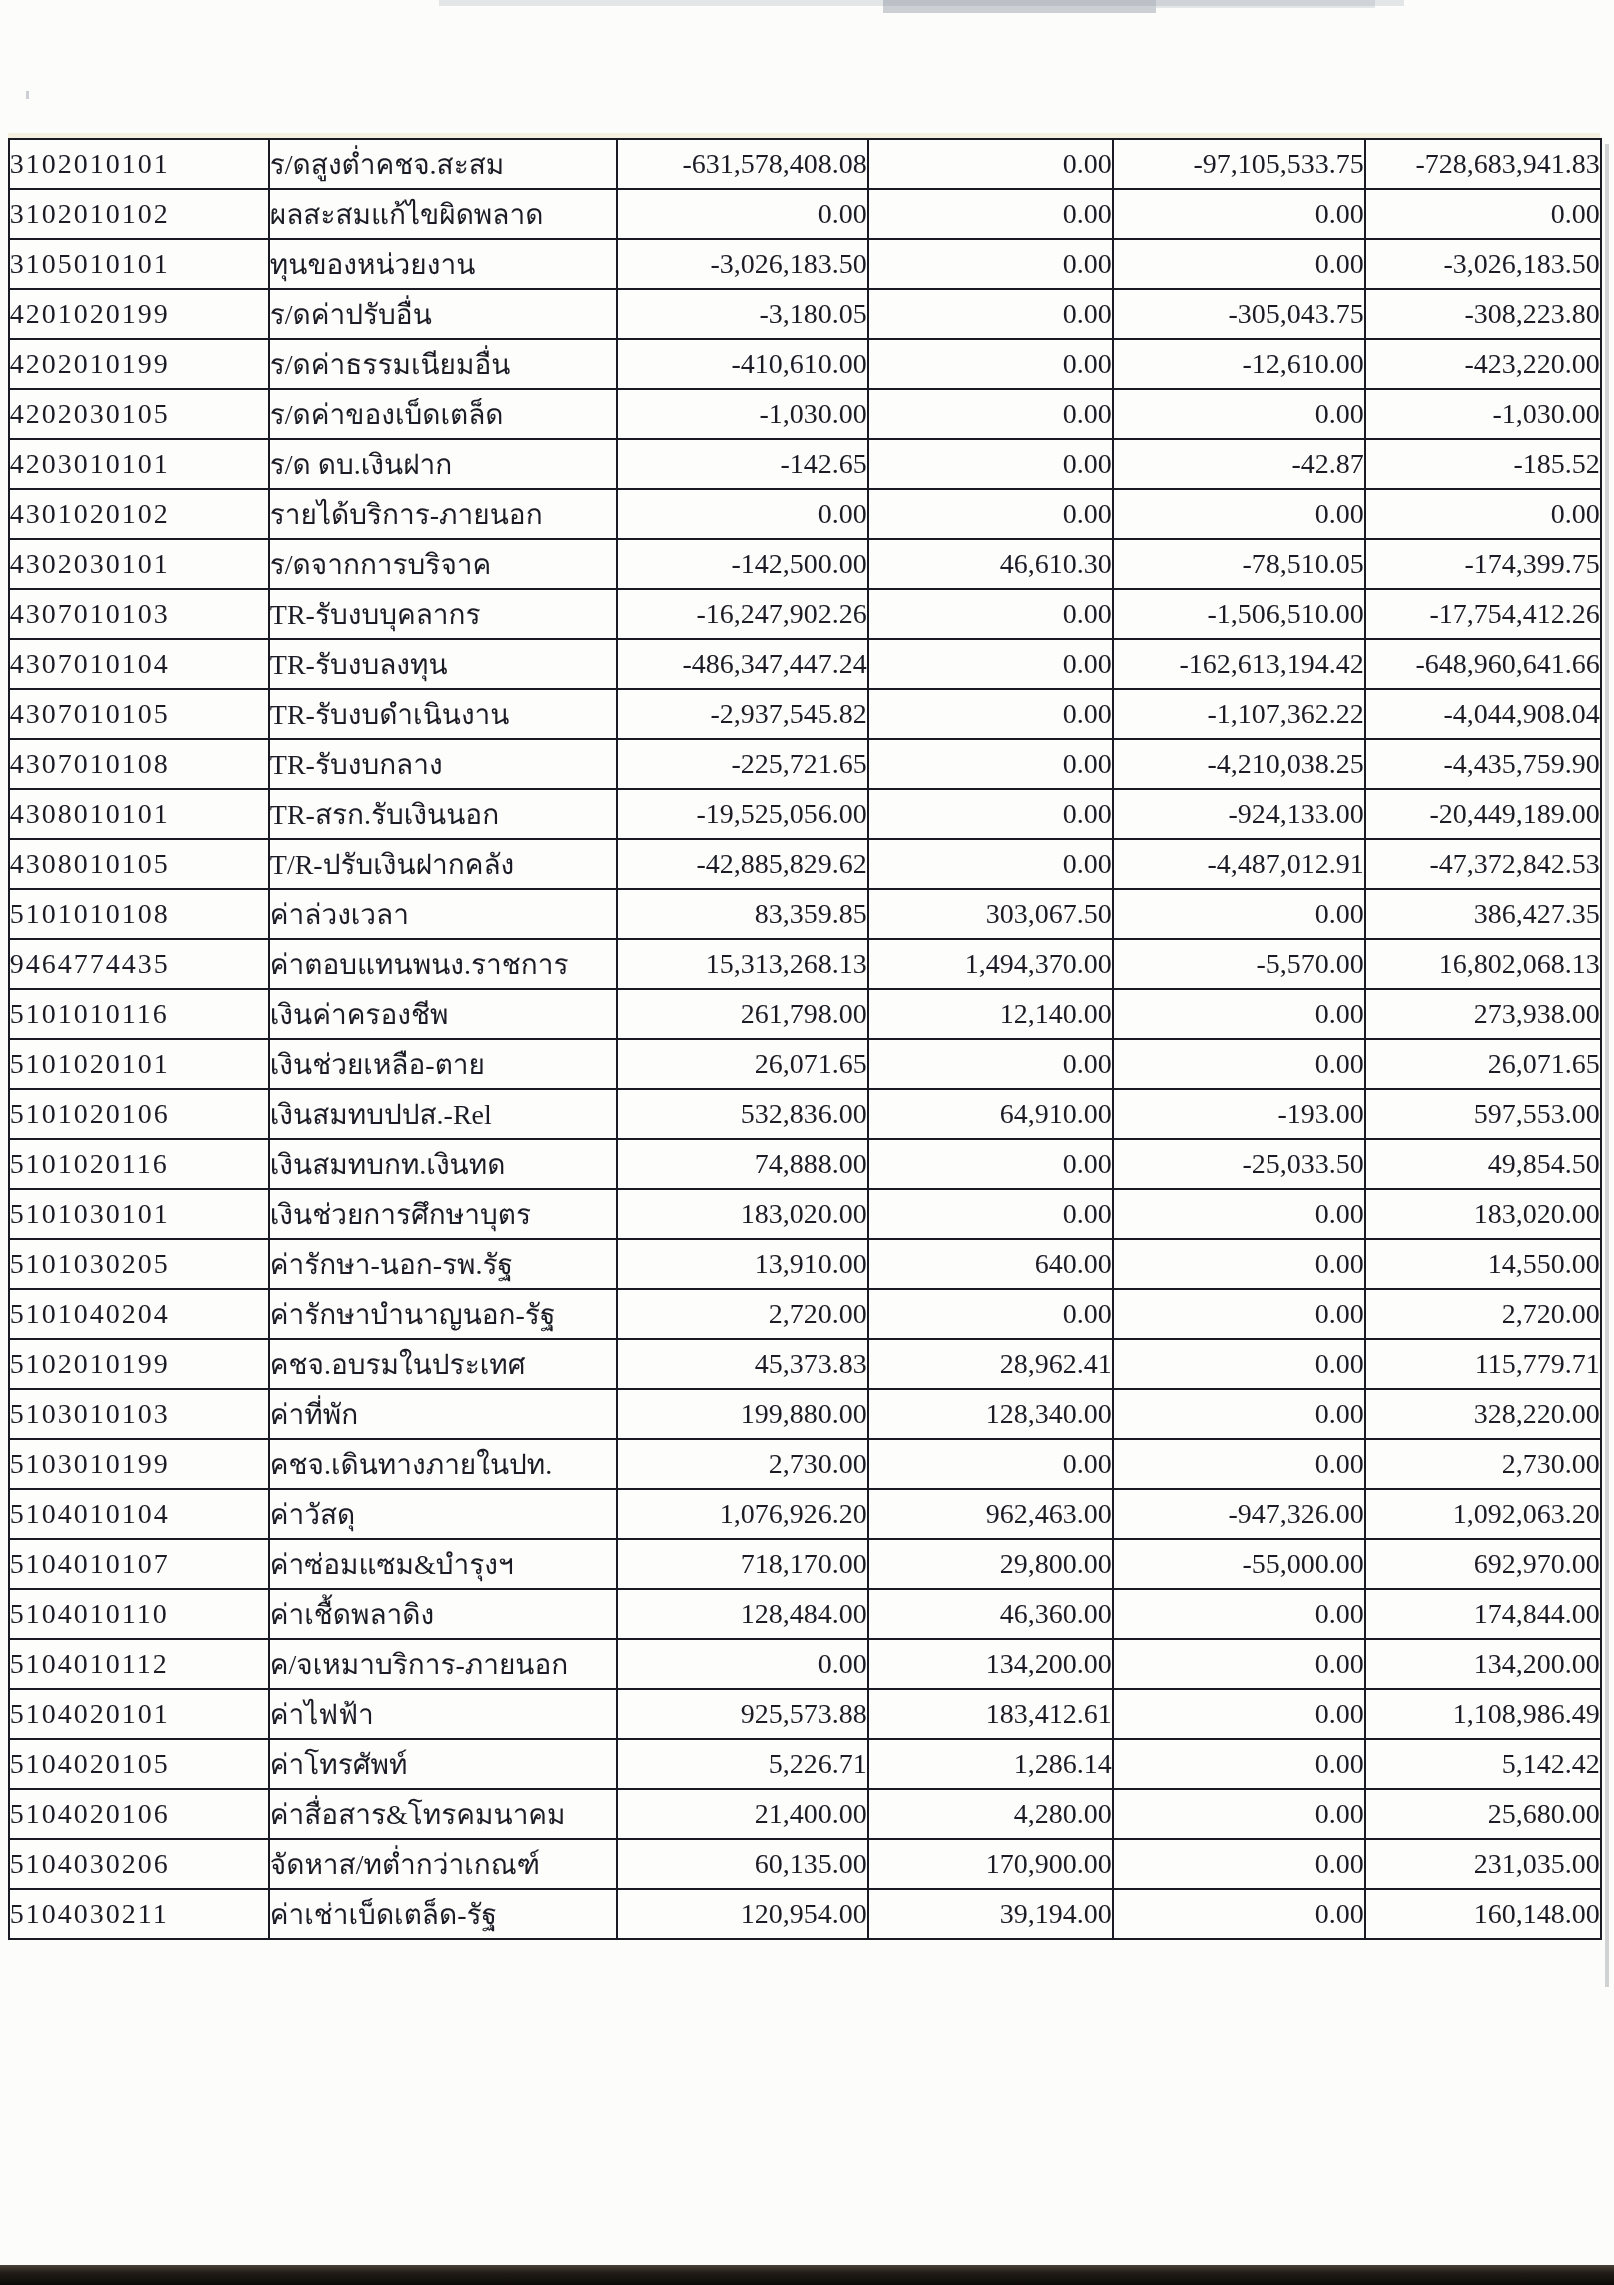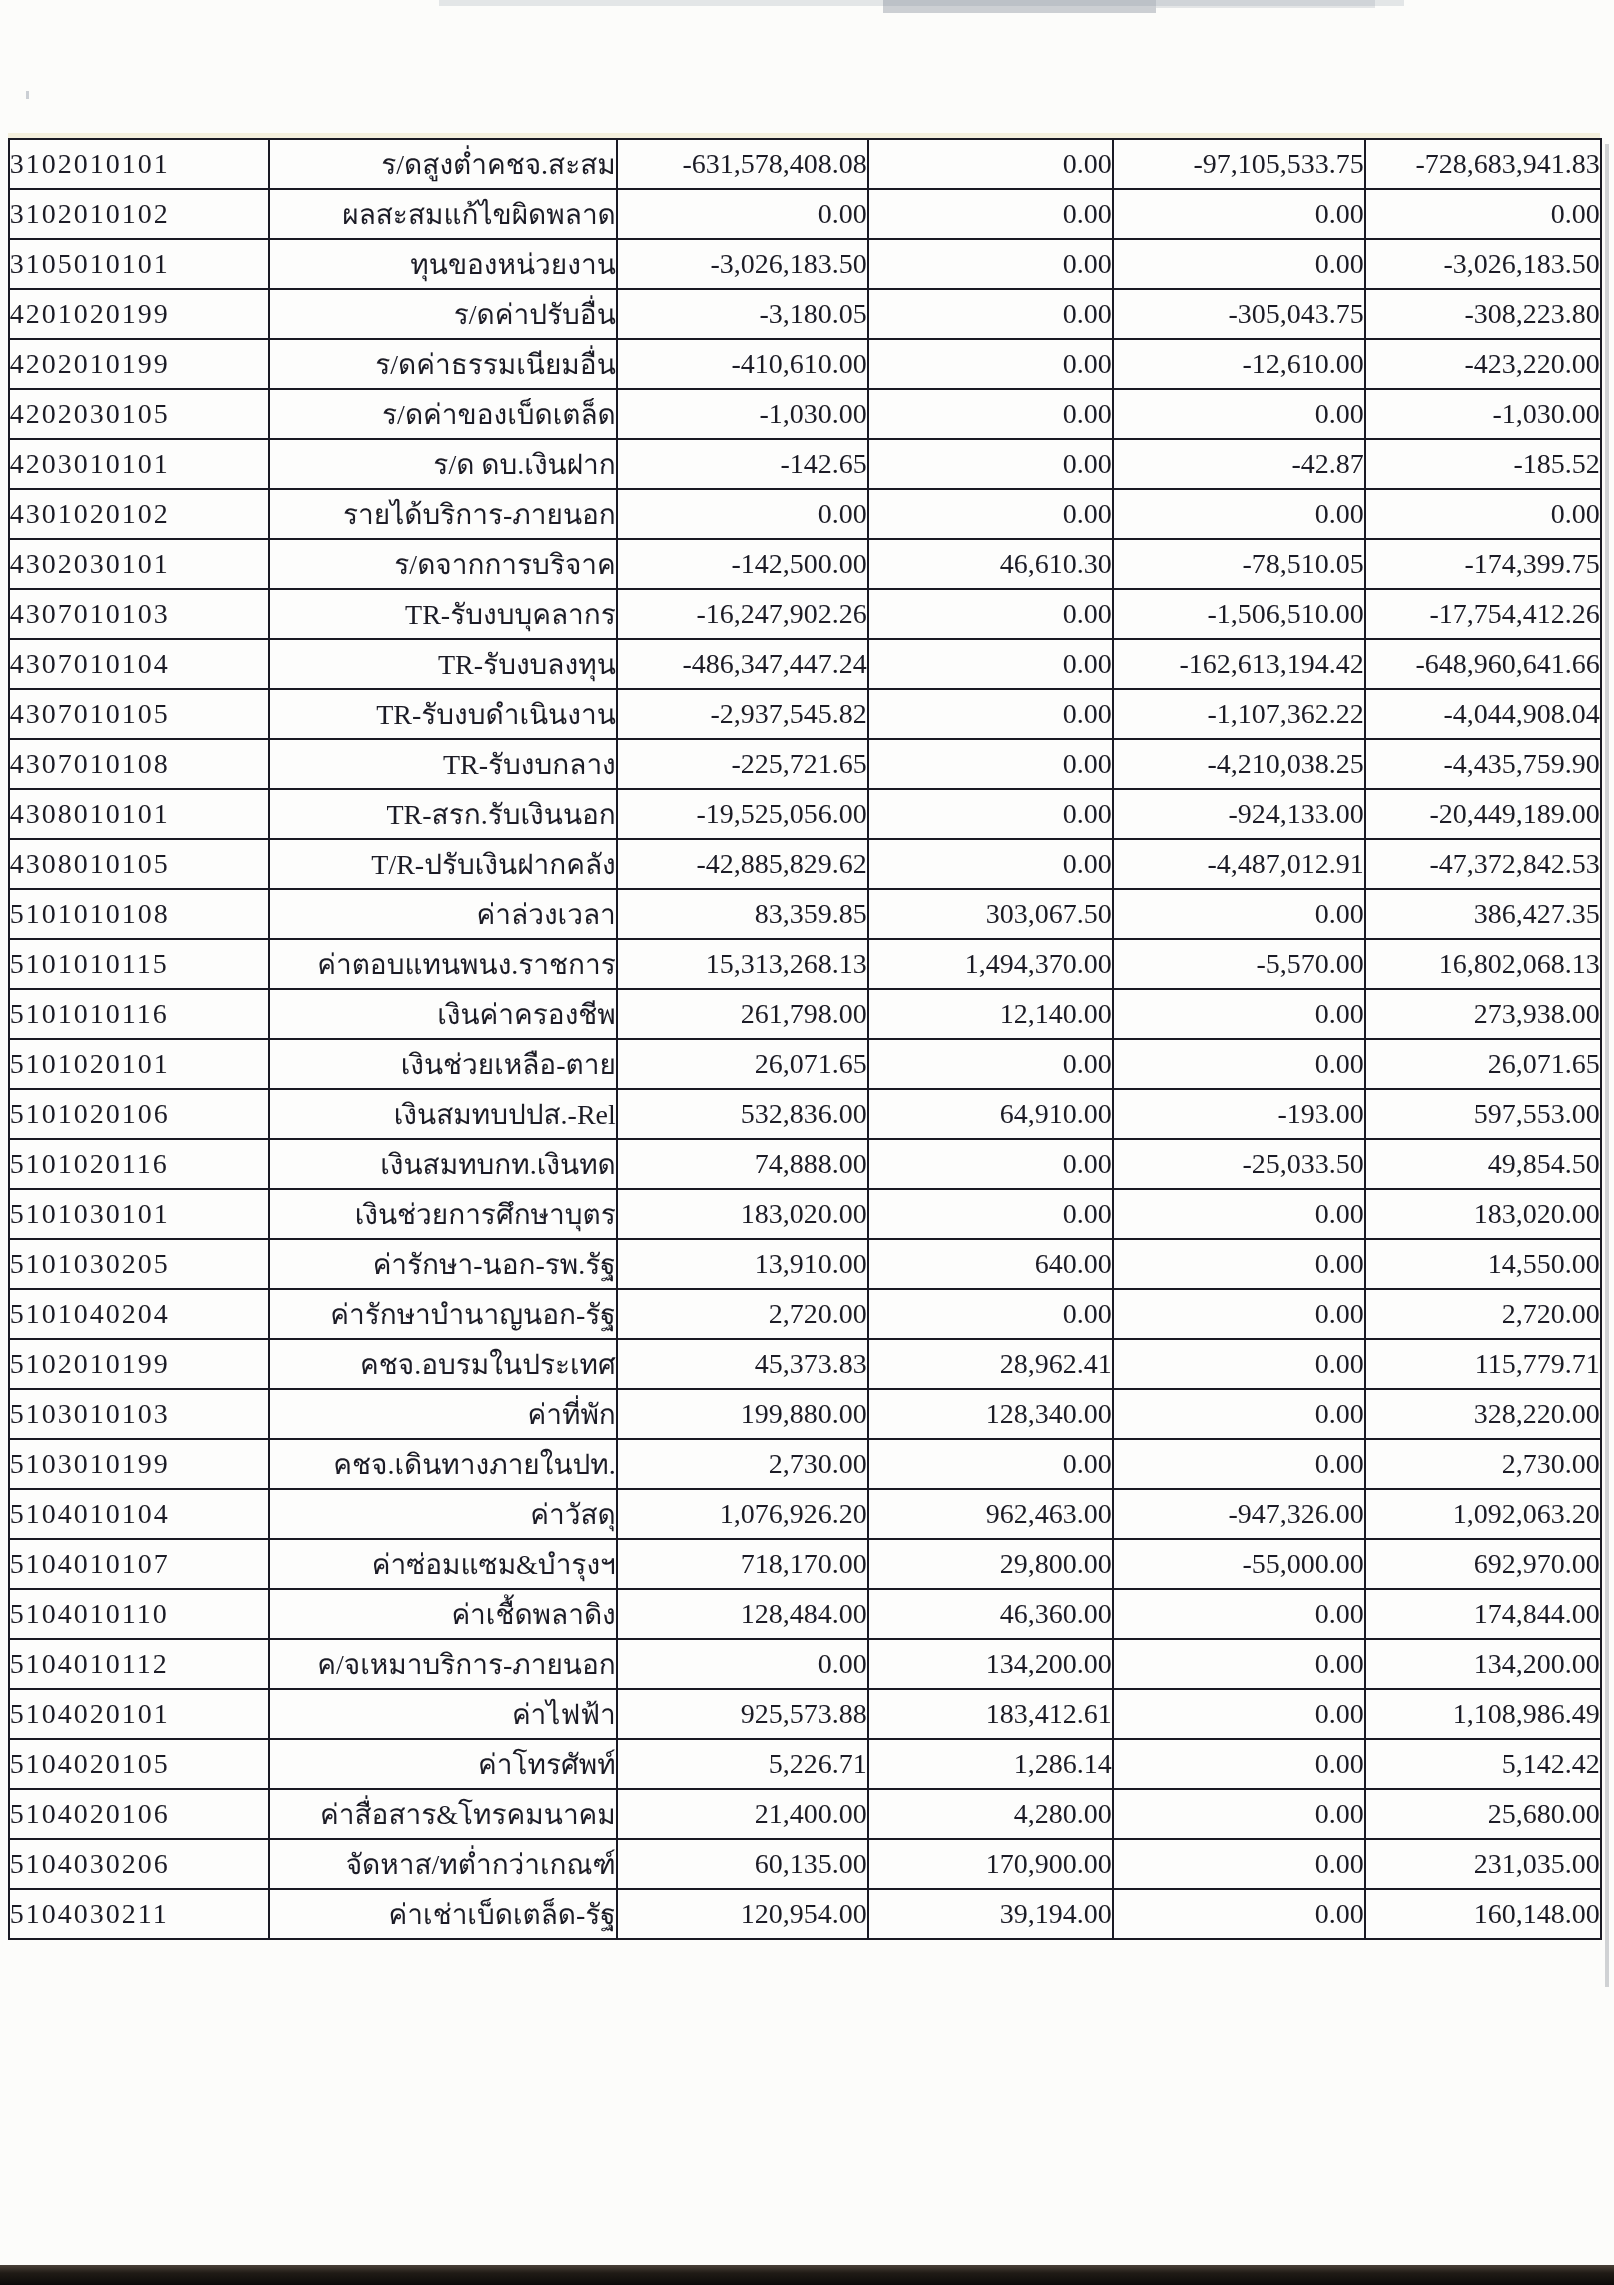--- a/index.html
+++ b/index.html
@@ -67,21 +67,20 @@
     padding: 0;
     overflow: hidden;
     white-space: nowrap;
   }
   td.code {
     padding-left: 21.5px;
     letter-spacing: 2px;
   }
   td.desc {
     padding-left: 9.8px;
-    text-align: right;
   }
   td.num {
     text-align: right;
     padding-right: 9.8px;
   }
 </style>
 </head>
 <body>
 
 <div class="page">
@@ -223,21 +222,21 @@
         </tr>
         <tr>
           <td class="code">5101010108</td>
           <td class="desc">ค่าล่วงเวลา</td>
           <td class="num">83,359.85</td>
           <td class="num">303,067.50</td>
           <td class="num">0.00</td>
           <td class="num">386,427.35</td>
         </tr>
         <tr>
-          <td class="code">5101010115</td>
+          <td class="code">9464774435</td>
           <td class="desc">ค่าตอบแทนพนง.ราชการ</td>
           <td class="num">15,313,268.13</td>
           <td class="num">1,494,370.00</td>
           <td class="num">-5,570.00</td>
           <td class="num">16,802,068.13</td>
         </tr>
         <tr>
           <td class="code">5101010116</td>
           <td class="desc">เงินค่าครองชีพ</td>
           <td class="num">261,798.00</td>

